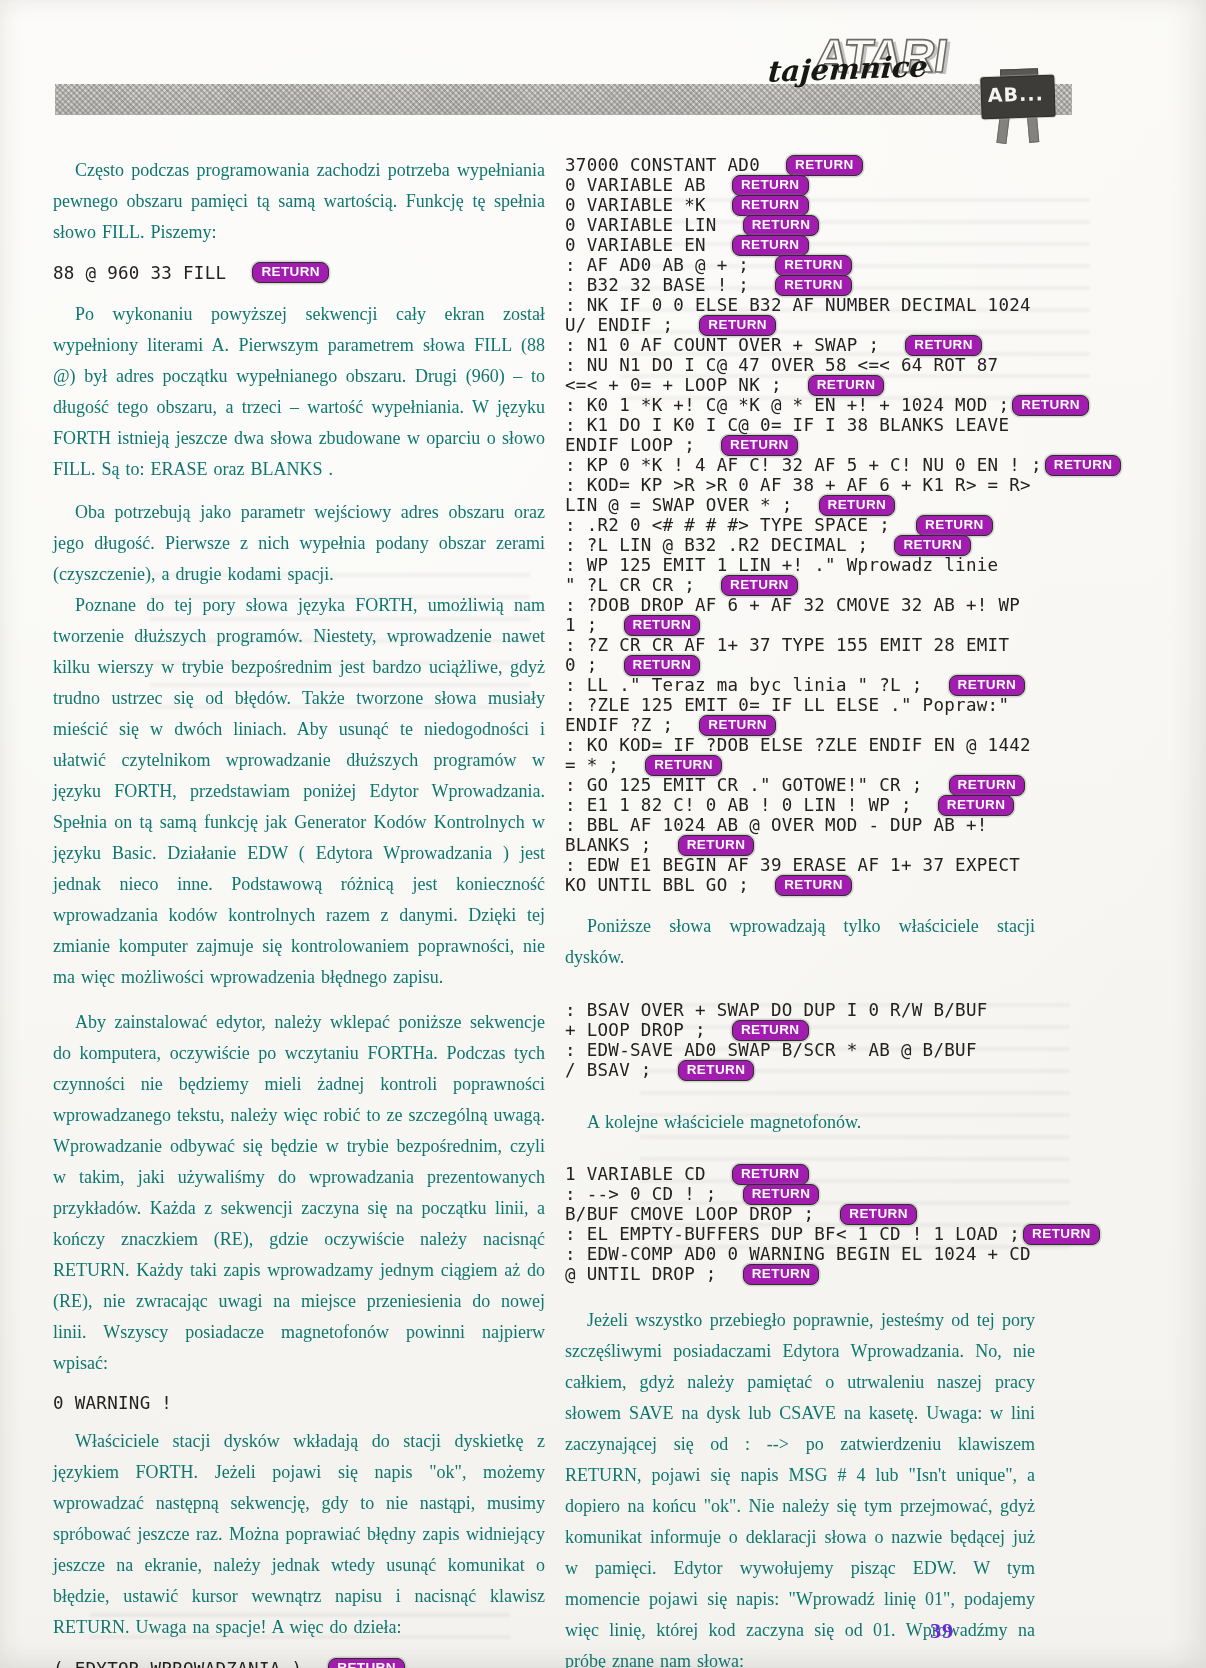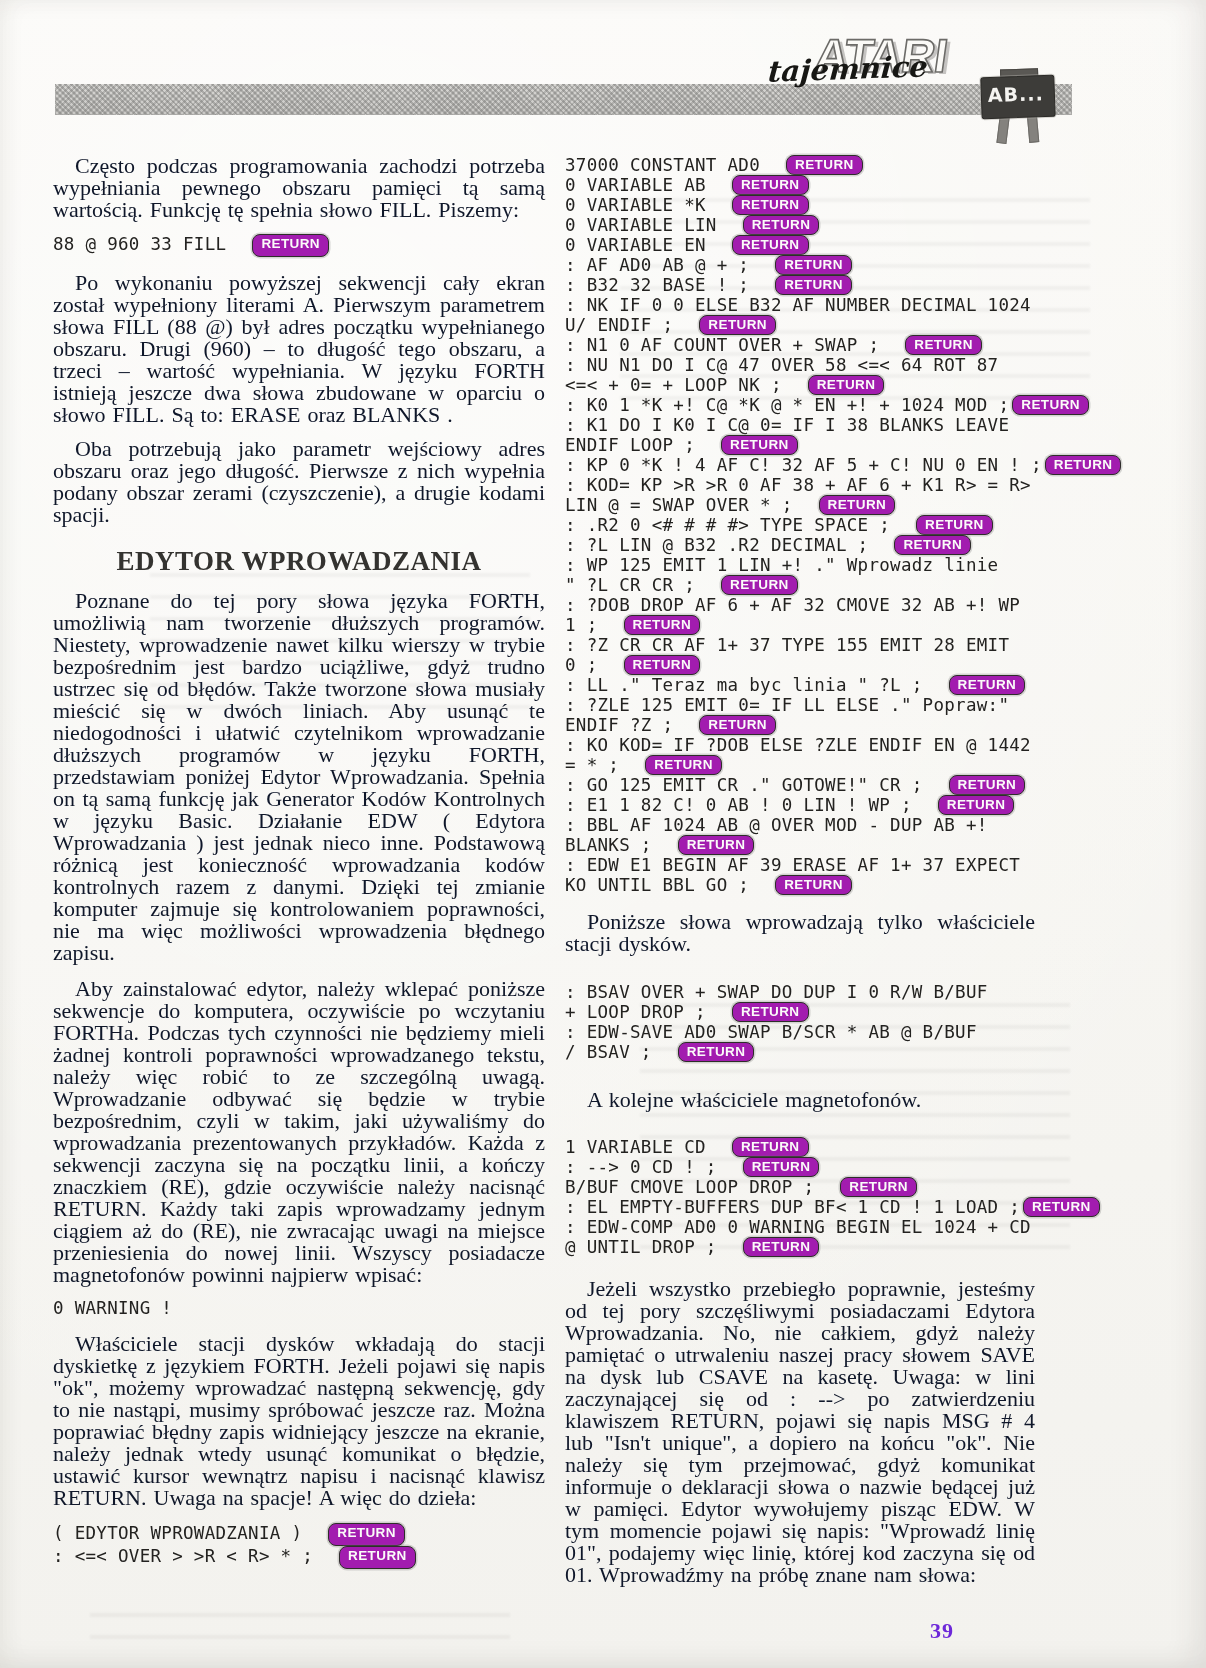--- a/index.html
+++ b/index.html
@@ -37,26 +37,26 @@
     font-family:"DejaVu Sans",sans-serif;font-weight:800;font-size:19px;line-height:1;
     color:#f5f4f1;letter-spacing:1px;}
   .board-leg{position:absolute;top:52px;width:8px;height:26px;background:#84827e;border:1px solid #6d6b67;}
   .board-leg.left{left:16px;transform:rotate(9deg);}
   .board-leg.right{left:46px;transform:rotate(-3deg);}
   
   .col{position:absolute;top:155px;}
   .col.left{left:53px;width:492px;}
   .col.right{left:565px;width:470px;}
   p.body{margin:0;text-align:justify;text-indent:22px;
-    font-size:22px;line-height:22px;word-spacing:1.5px;color:#0f172a;}
+    font-size:18px;line-height:31px;word-spacing:1.5px;color:#0f766e;}
   .heading{margin:20px 0 13px 0;text-align:center;
     font-weight:700;font-size:27px;letter-spacing:.5px;color:#343330;}
   
   .codeblock{margin:0;}
-  .crow{display:flex;height:20px;white-space:pre;}
+  .crow{display:flex;align-items:center;height:20px;white-space:pre;}
   .col.left .crow{height:23px;}
   .ctext{font-family:"DejaVu Sans Mono",monospace;font-size:17.5px;letter-spacing:.3px;
     color:#232220;white-space:pre;}
   .ret{margin-left:26px;flex:0 0 auto;
     font-family:"Liberation Sans",sans-serif;font-weight:700;font-size:13.5px;line-height:14px;
     color:#fbfbf9;background:#a21caf;border:1px solid #2e2d2a;border-radius:8px;
     padding:2px 8px 3px 8px;letter-spacing:.4px;
     box-shadow:0 0 0 1.5px rgba(120,118,114,.28);}
   .ret.tight{margin-left:3px;}
   
@@ -106,21 +106,20 @@
   </div>
 </div>
 
 <div class="col left">
   <p class="body">Często podczas programowania zachodzi potrzeba wypełniania pewnego obszaru pamięci tą samą wartością. Funkcję tę spełnia słowo FILL. Piszemy:</p>
   <div class="codeblock" id="lcode1">
       <div class="crow"><span class="ctext">88 @ 960 33 FILL</span><span class="ret">RETURN</span></div>
     </div>
   <p class="body">Po wykonaniu powyższej sekwencji cały ekran został wypełniony literami A. Pierwszym parametrem słowa FILL (88 @) był adres początku wypełnianego obszaru. Drugi (960) – to długość tego obszaru, a trzeci – wartość wypełniania. W języku FORTH istnieją jeszcze dwa słowa zbudowane w oparciu o słowo FILL. Są to: ERASE oraz BLANKS .</p>
   <p class="body" id="lpara3">Oba potrzebują jako parametr wejściowy adres obszaru oraz jego długość. Pierwsze z nich wypełnia podany obszar zerami (czyszczenie), a drugie kodami spacji.</p>
-  <div class="heading">EDYTOR WPROWADZANIA</div>
   <p class="body" id="lpara4">Poznane do tej pory słowa języka FORTH, umożliwią nam tworzenie dłuższych programów. Niestety, wprowadzenie nawet kilku wierszy w trybie bezpośrednim jest bardzo uciążliwe, gdyż trudno ustrzec się od błędów. Także tworzone słowa musiały mieścić się w dwóch liniach. Aby usunąć te niedogodności i ułatwić czytelnikom wprowadzanie dłuższych programów w języku FORTH, przedstawiam poniżej Edytor Wprowadzania. Spełnia on tą samą funkcję jak Generator Kodów Kontrolnych w języku Basic. Działanie EDW ( Edytora Wprowadzania ) jest jednak nieco inne. Podstawową różnicą jest konieczność wprowadzania kodów kontrolnych razem z danymi. Dzięki tej zmianie komputer zajmuje się kontrolowaniem poprawności, nie ma więc możliwości wprowadzenia błędnego zapisu.</p>
   <p class="body" id="lpara5">Aby zainstalować edytor, należy wklepać poniższe sekwencje do komputera, oczywiście po wczytaniu FORTHa. Podczas tych czynności nie będziemy mieli żadnej kontroli poprawności wprowadzanego tekstu, należy więc robić to ze szczególną uwagą. Wprowadzanie odbywać się będzie w trybie bezpośrednim, czyli w takim, jaki używaliśmy do wprowadzania prezentowanych przykładów. Każda z sekwencji zaczyna się na początku linii, a kończy znaczkiem (RE), gdzie oczywiście należy nacisnąć RETURN. Każdy taki zapis wprowadzamy jednym ciągiem aż do (RE), nie zwracając uwagi na miejsce przeniesienia do nowej linii. Wszyscy posiadacze magnetofonów powinni najpierw wpisać:</p>
   <div class="codeblock" id="lcode2">
       <div class="crow"><span class="ctext">0 WARNING !</span></div>
     </div>
   <p class="body">Właściciele stacji dysków wkładają do stacji dyskietkę z językiem FORTH. Jeżeli pojawi się napis "ok", możemy wprowadzać następną sekwencję, gdy to nie nastąpi, musimy spróbować jeszcze raz. Można poprawiać błędny zapis widniejący jeszcze na ekranie, należy jednak wtedy usunąć komunikat o błędzie, ustawić kursor wewnątrz napisu i nacisnąć klawisz RETURN. Uwaga na spacje! A więc do dzieła:</p>
   <div class="codeblock" id="lcode3">
       <div class="crow"><span class="ctext">( EDYTOR WPROWADZANIA )</span><span class="ret">RETURN</span></div>
       <div class="crow"><span class="ctext">: &lt;=&lt; OVER &gt; &gt;R &lt; R&gt; * ;</span><span class="ret">RETURN</span></div>
     </div>

